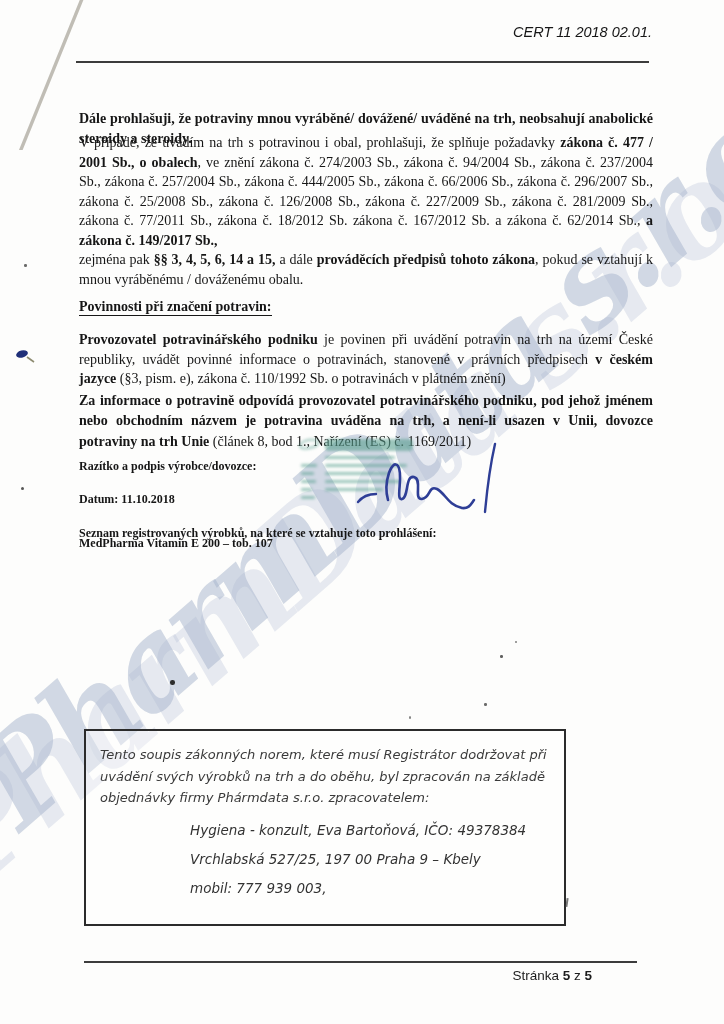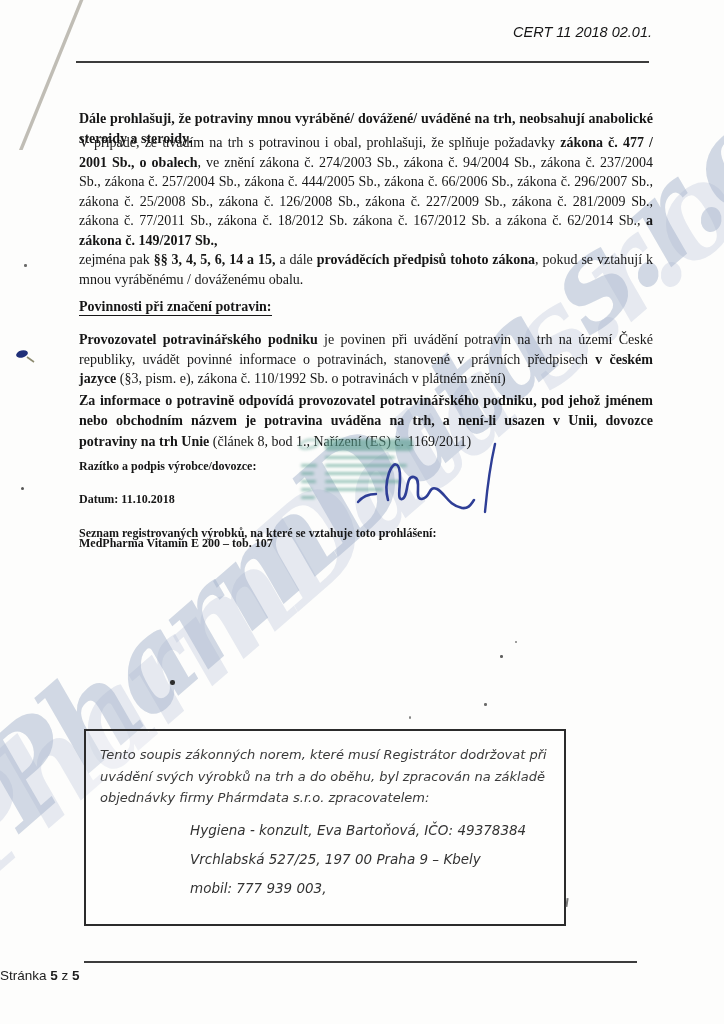--- a/index.html
+++ b/index.html
@@ -44,21 +44,21 @@
   .stamp .col i { display:block; height:3px; background:#5aa190; margin-top:5px; border-radius:1px; }
   .signature { position:absolute; left:352px; top:438px; width:155px; height:105px; }
 
   
   .info-box { position:absolute; left:84px; top:729px; width:482px; height:197px; border:2px solid #2b2b2b; background:rgba(255,255,255,0.35); padding:13px 16px 0 14px; }
   .info-intro { font-family:"DejaVu Sans", sans-serif; font-style:italic; font-size:13px; line-height:21.5px; color:#3a3a3a; }
   .info-line { font-family:"DejaVu Sans", sans-serif; font-style:italic; font-size:13.5px; color:#333; margin:13px 0 0 90px; }
   .info-line.first { }
 
   
-  .footer-text { position:absolute; top:968px; left:0; width:592px; text-align:left; font-family:"Liberation Sans", sans-serif; font-size:13.5px; color:#1d1d1d; }
+  .footer-text { position:absolute; top:968px; left:0; width:592px; text-align:right; font-family:"Liberation Sans", sans-serif; font-size:13.5px; color:#1d1d1d; }
 
   
   .artifact { position:absolute; pointer-events:none; }
   .dot { border-radius:50%; background:#2c2c2c; }
 </style>
 </head>
 <body>
 
 <div class="page">
 

